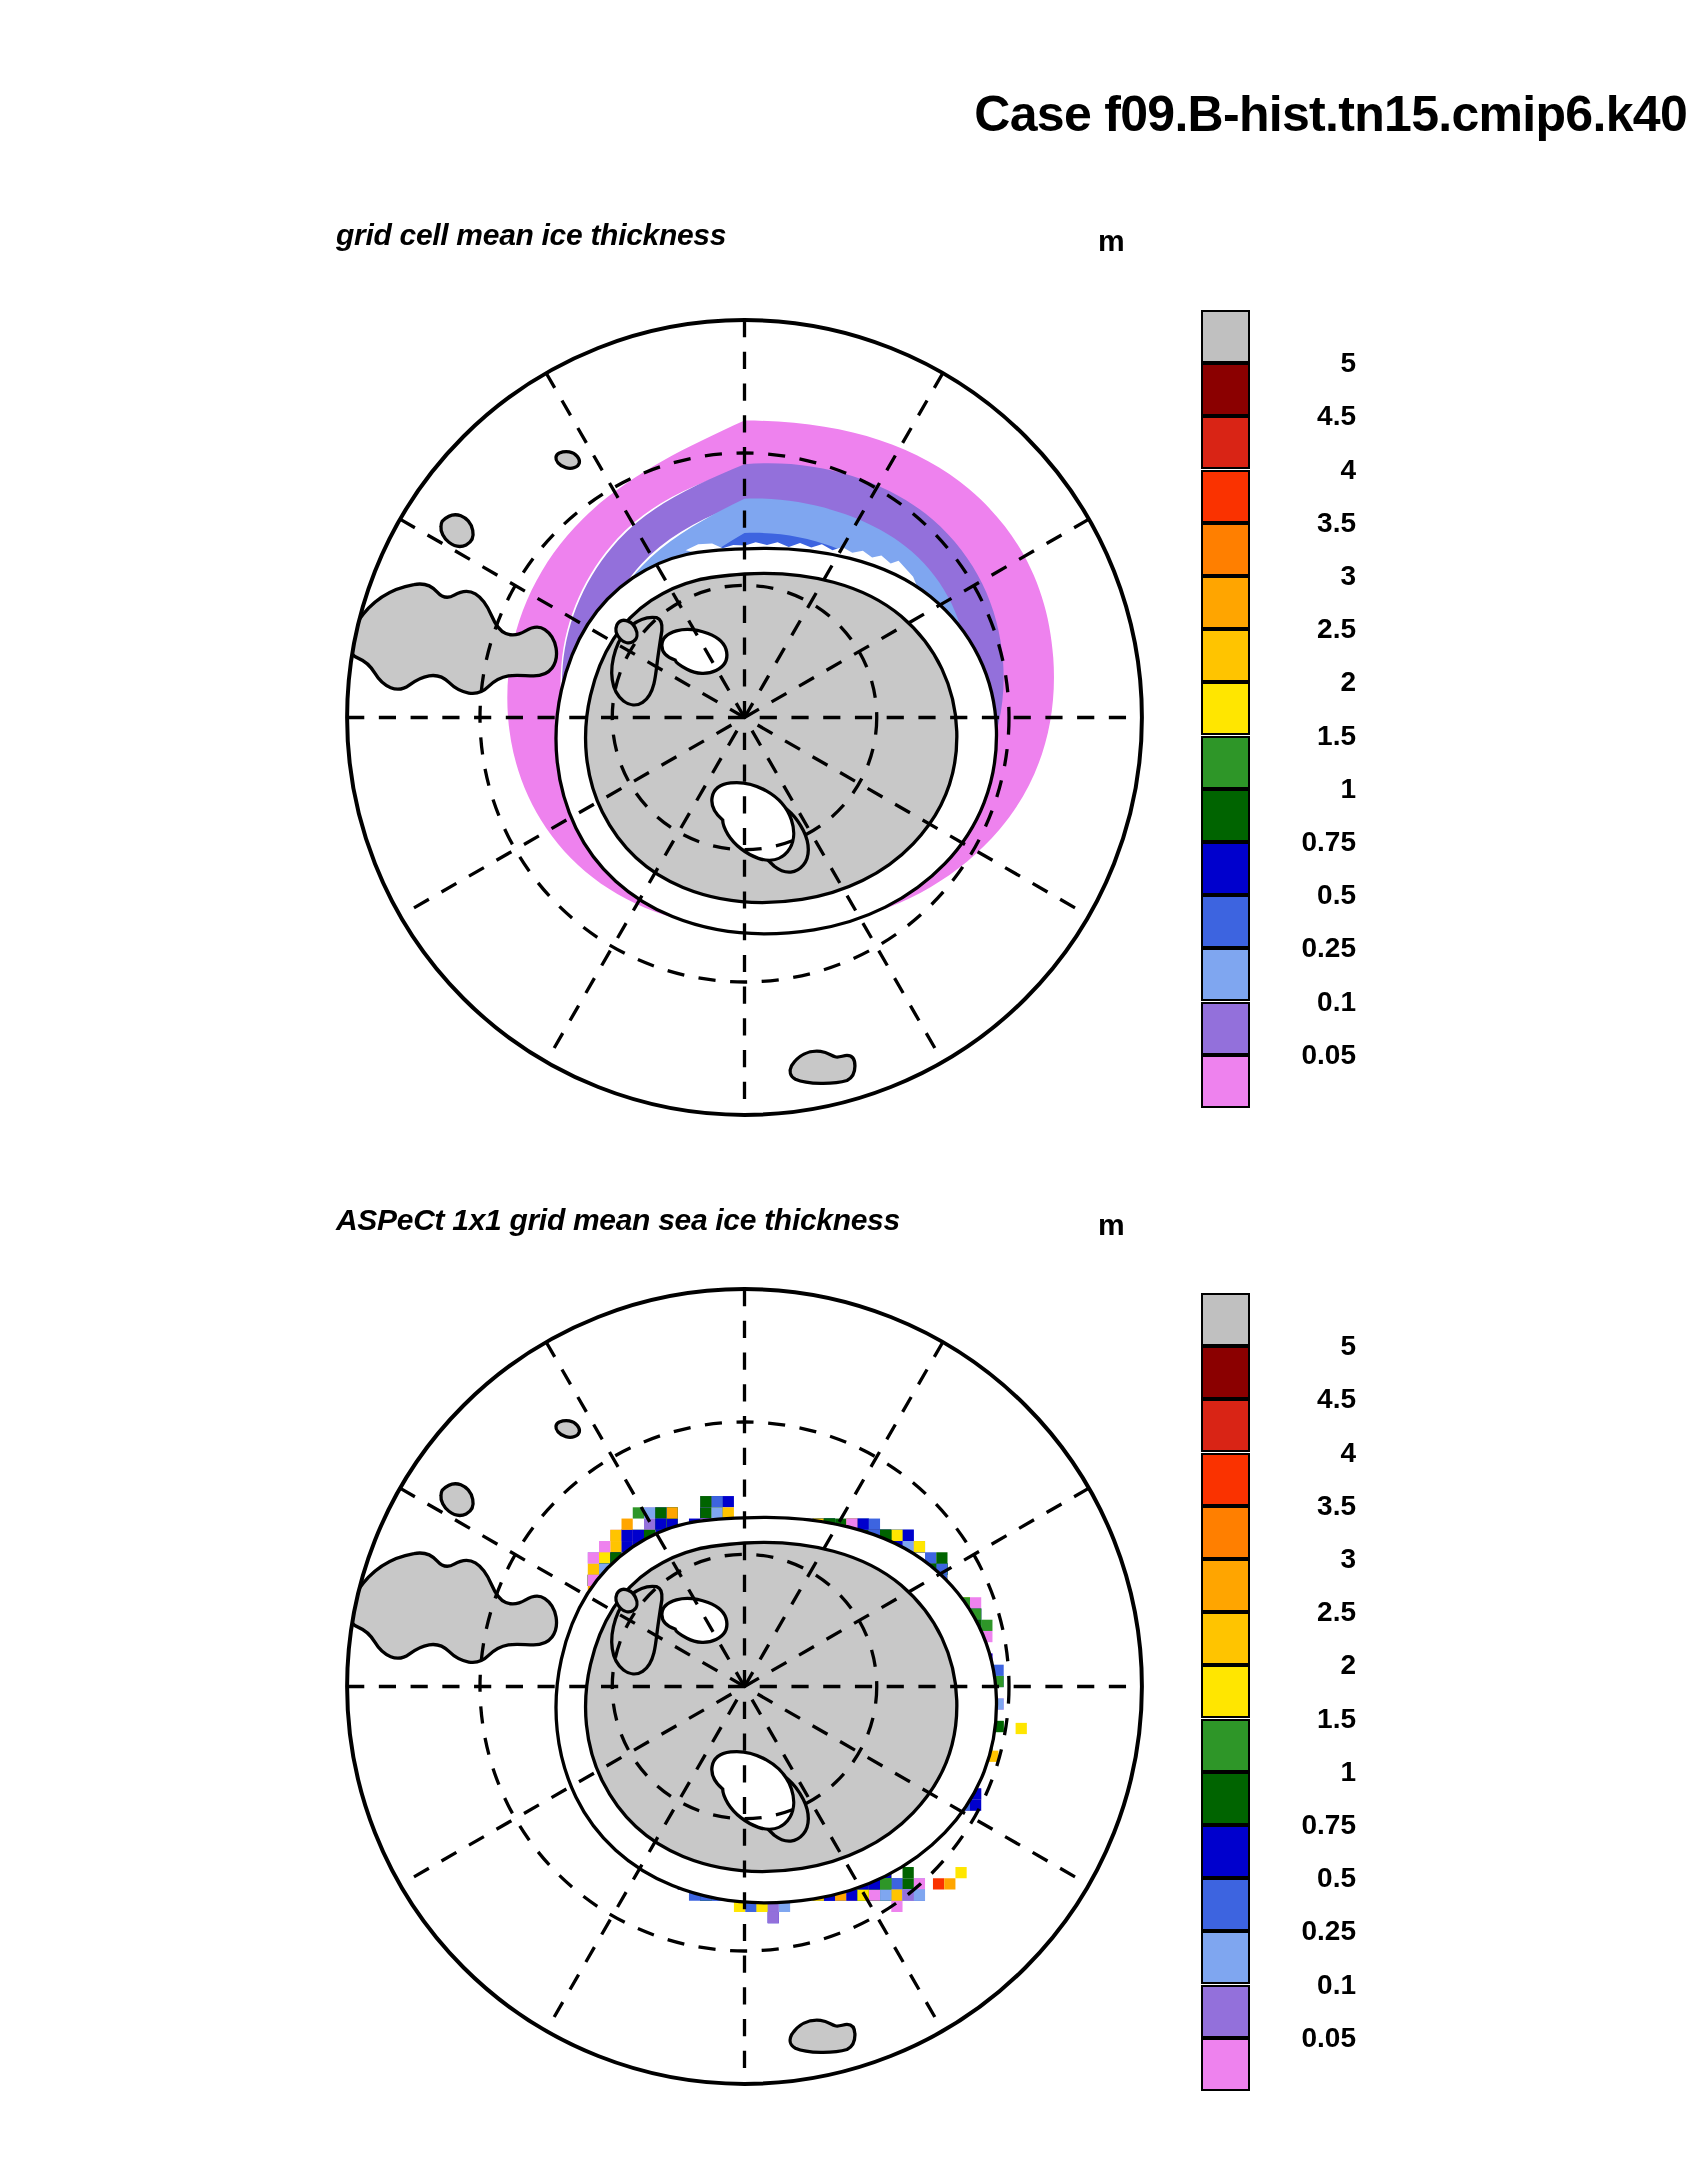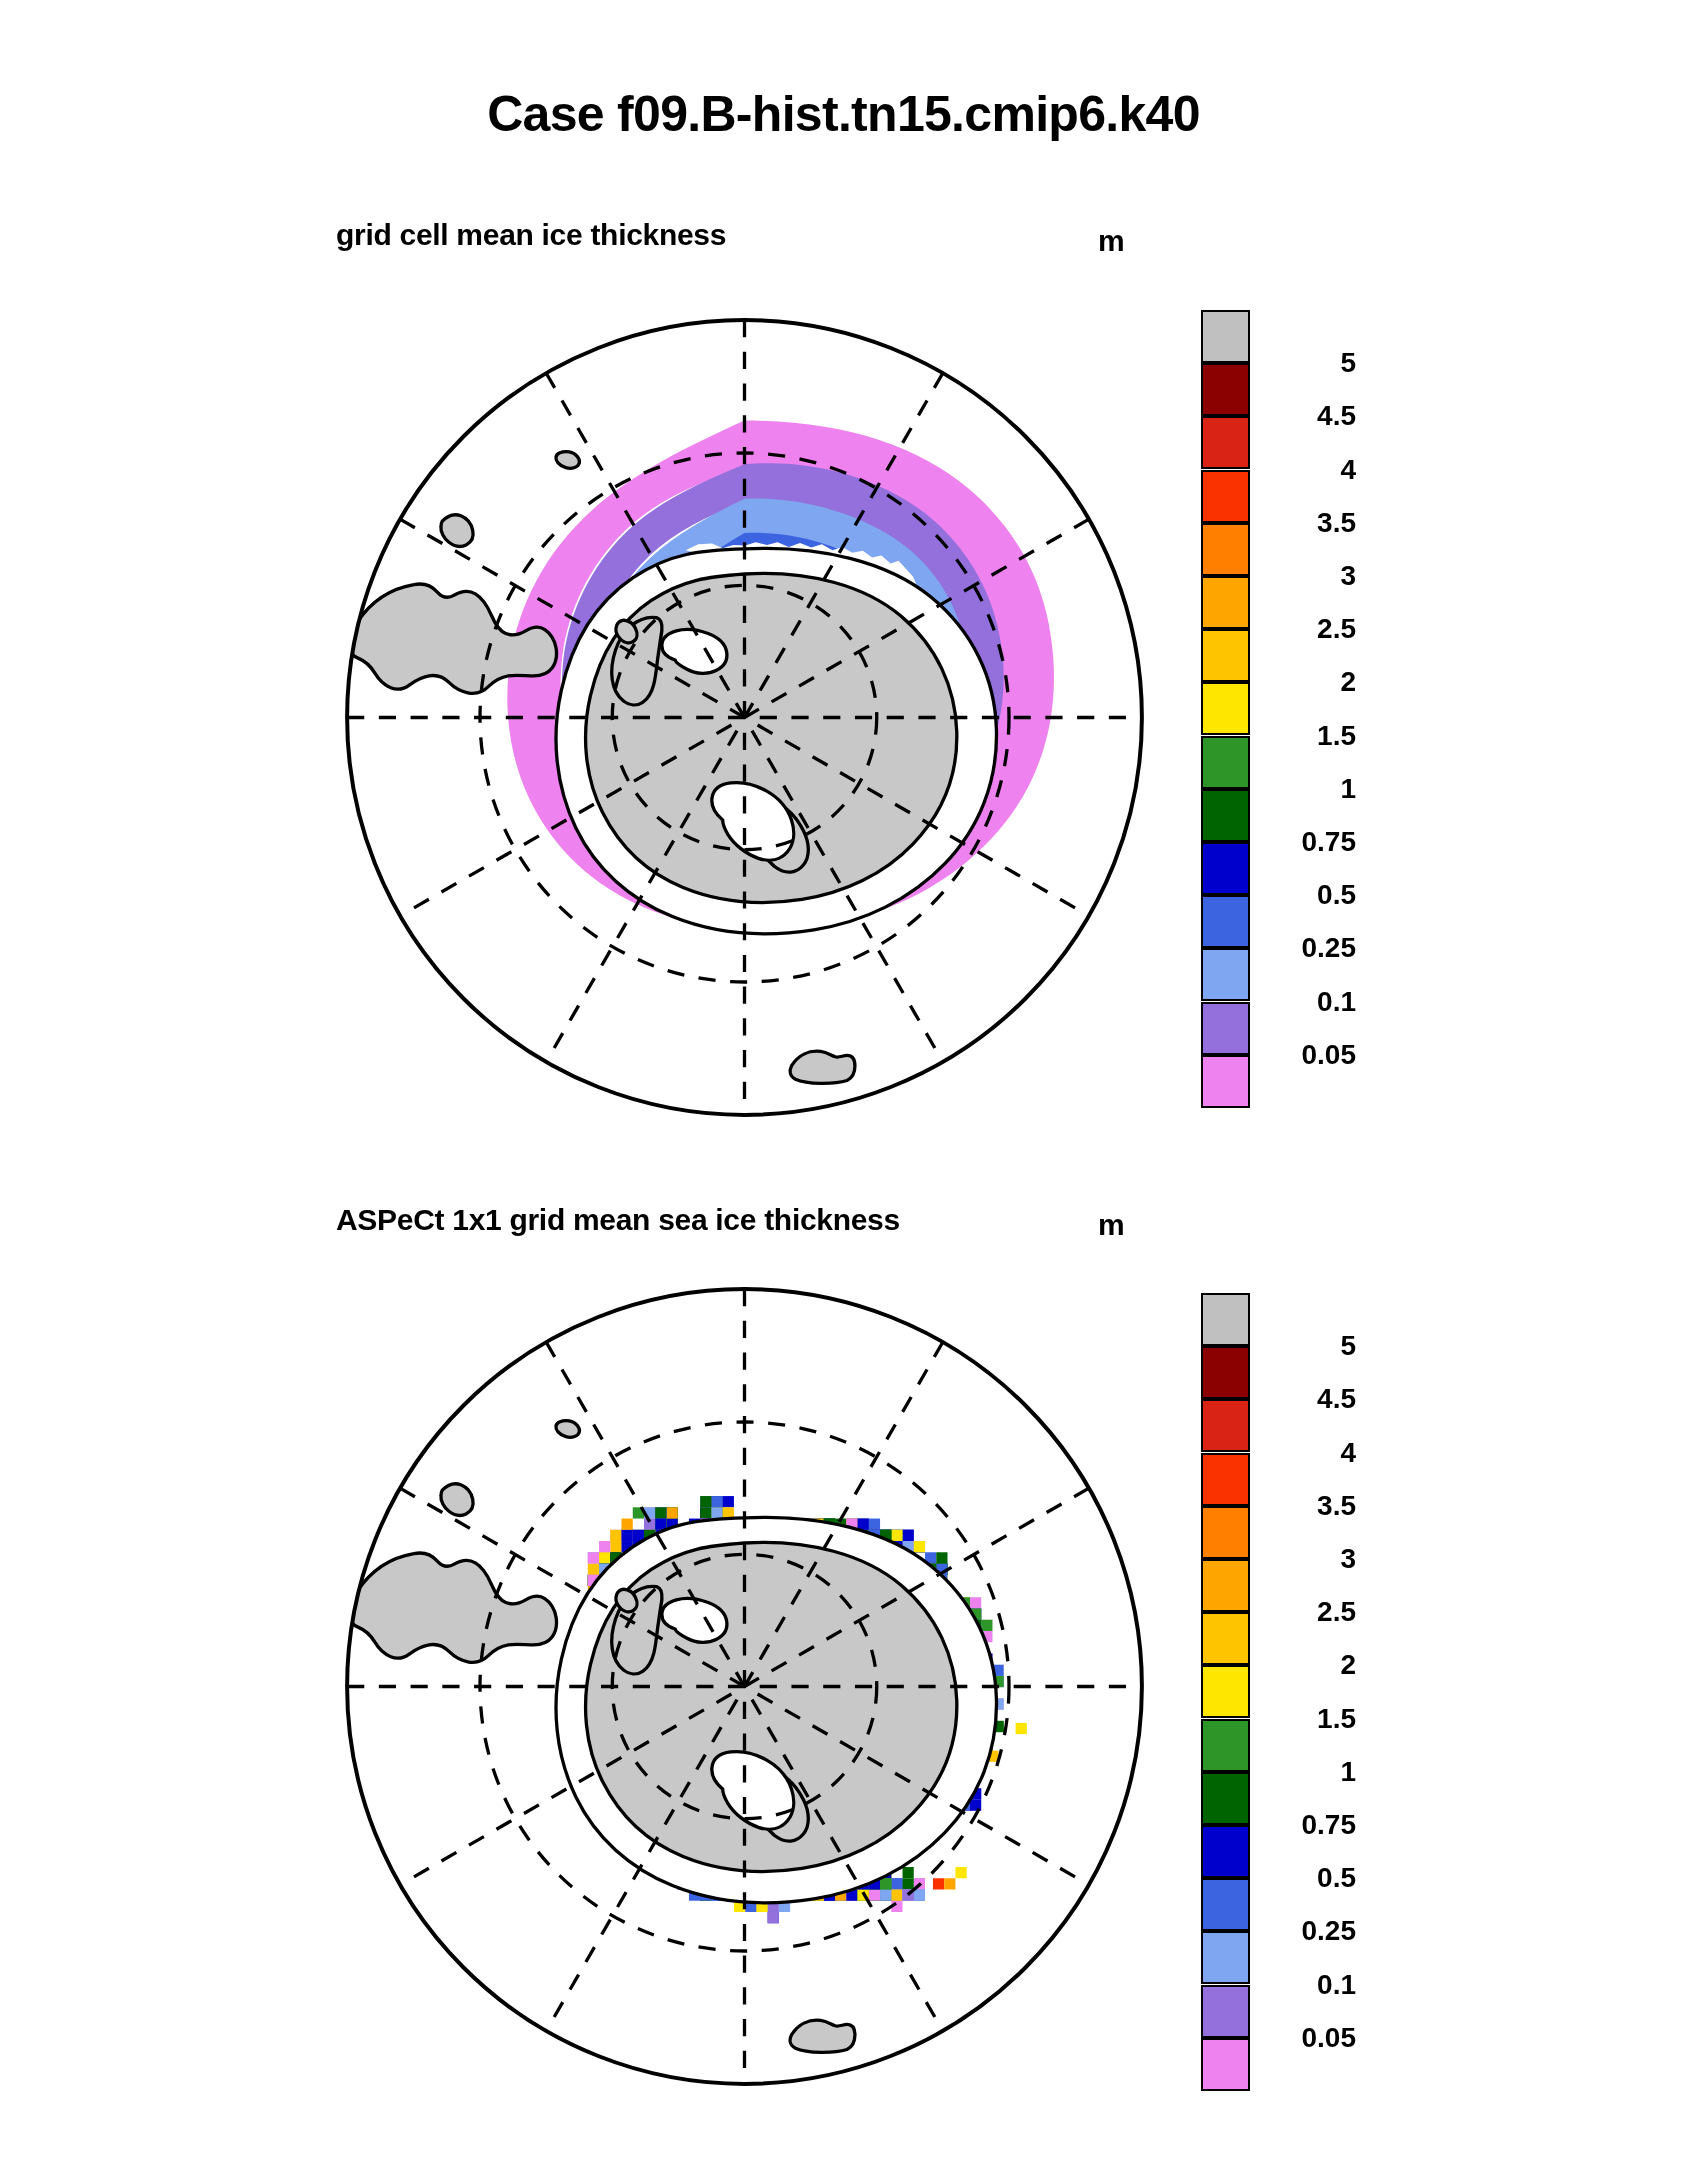--- a/index.html
+++ b/index.html
@@ -2,25 +2,25 @@
 <html style="font-size:10.6px"><head>
 <meta charset="utf-8">
 <style>
   html,body{margin:0;padding:0;background:#ffffff;}
   body{width:1687px;height:2183px;position:relative;overflow:hidden;
        font-family:"Liberation Sans","DejaVu Sans",sans-serif;color:#000;}
 
   .abs{position:absolute;}
 
   
-  #main-title{left:0;top:89px;width:1687px;text-align:center;
+  #main-title{left:0;top:89px;width:1687px;text-align:right;
     font-size:50px;font-weight:bold;letter-spacing:-0.7px;line-height:1.0;}
   #main-title .l2{display:block;margin-top:14.6px;}
 
-  .panel-subtitle{font-size:30px;font-weight:bold;letter-spacing:-0.3px;}
+  .panel-subtitle{font-size:30px;font-weight:bold;letter-spacing:-0.3px;font-style:italic;}
   .panel-units{font-size:30px;font-weight:bold;}
 
   
   .map{position:absolute;}
   .map svg{display:block;}
 
   
   .cbar{position:absolute;}
   .cbar .band{position:absolute;left:0;width:100%;
       border:2px solid #000;box-sizing:border-box;}

